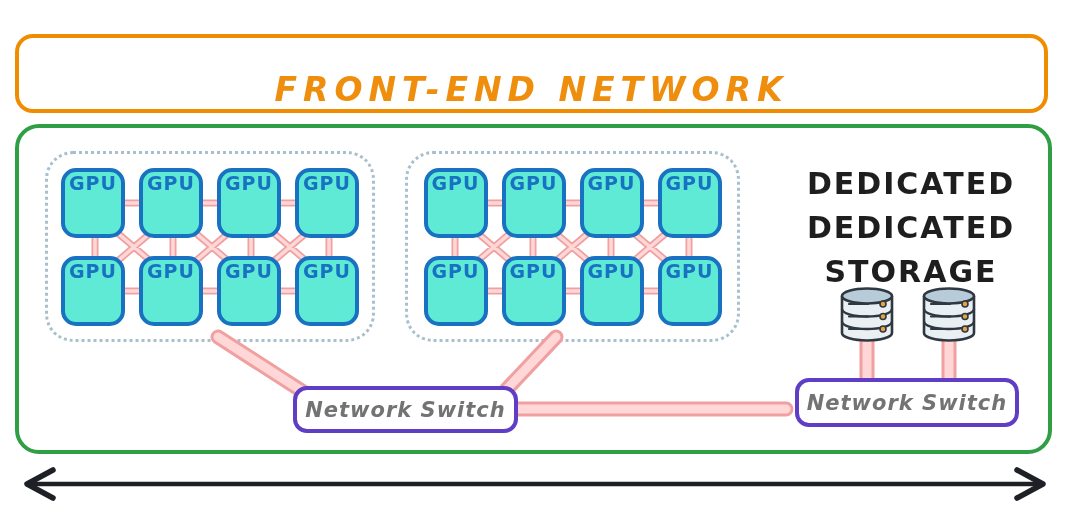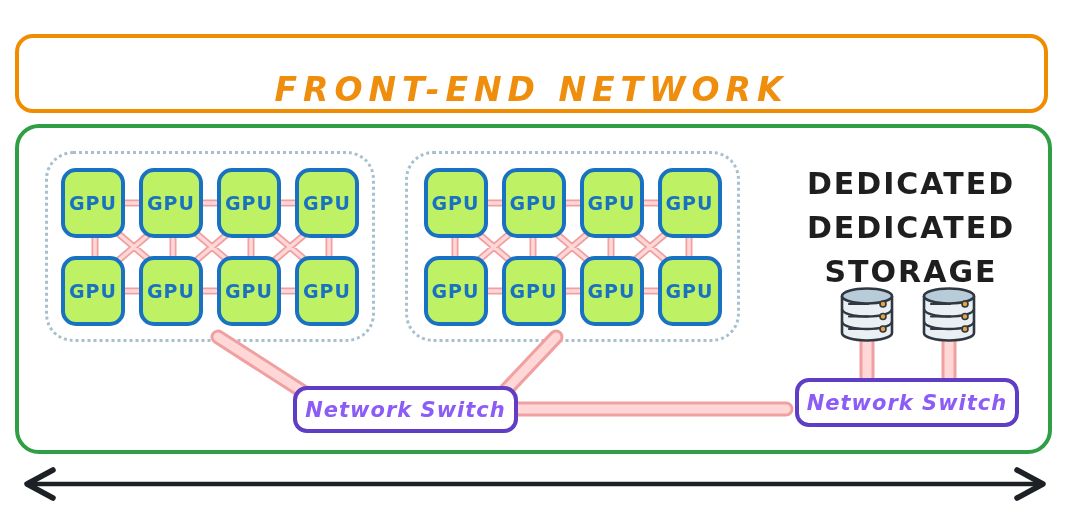--- a/index.html
+++ b/index.html
@@ -24,42 +24,42 @@
   .link-outer{stroke:#f0a0a0;fill:none;}
   .link-inner{stroke:#ffd7d7;fill:none;}
 
   
   .cluster{position:absolute;box-sizing:border-box;border:3.5px dotted #a8c0cd;
     border-radius:28px;z-index:2;display:grid;
     grid-template-columns:repeat(4,64px);grid-template-rows:repeat(2,70px);
     column-gap:14px;row-gap:18px;justify-content:center;align-content:center;}
   .cluster-1{left:45px;top:151px;width:330px;height:191px;}
   .cluster-2{left:405px;top:151px;width:335px;height:191px;}
-  .gpu{box-sizing:border-box;border:4px solid #1971c2;border-radius:15px;background:#bef264;
-    display:flex;align-items:center;justify-content:center;}
+  .gpu{box-sizing:border-box;border:4px solid #1971c2;border-radius:15px;background:#5eead4;
+    display:flex;justify-content:center;}
   .gpu span{color:#1971c2;font-weight:bold;font-size:19px;letter-spacing:1px;}
 
   
   .storage-title{position:absolute;left:780px;top:162px;width:262px;z-index:2;
     text-align:center;color:#1e1e1e;font-weight:bold;font-size:30px;line-height:44px;
     letter-spacing:2px;}
   .storage-title span{display:block;}
 
   
   .db-icon{position:absolute;z-index:3;width:58px;height:58px;}
   #db-1{left:838px;top:285px;}
   #db-2{left:920px;top:285px;}
 
   
   .switch{position:absolute;box-sizing:border-box;border:4.5px solid #5f3dc4;
     border-radius:14px;background:#ffffff;display:flex;align-items:center;
     justify-content:center;z-index:3;}
   .switch-left{left:293px;top:386px;width:225px;height:47px;}
   .switch-right{left:795px;top:378px;width:224px;height:49px;}
-  .switch span{color:#8b5cf6;font-style:italic;font-weight:bold;font-size:21px;
+  .switch span{color:#737373;font-style:italic;font-weight:bold;font-size:21px;
     letter-spacing:1px;white-space:nowrap;}
 
   
   #bottom-arrow{z-index:1;}
   .arrow-stroke{stroke:#1d2125;fill:none;stroke-linecap:round;stroke-linejoin:round;}
 </style>
 </head>
 <body>
 
 <div id="app">

